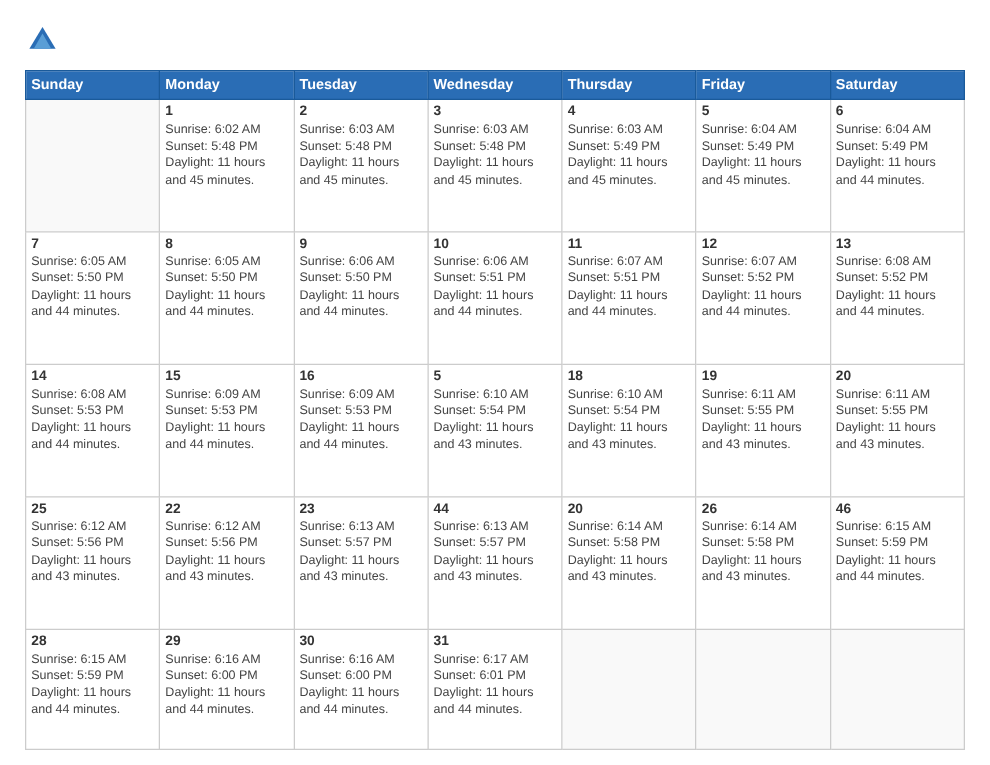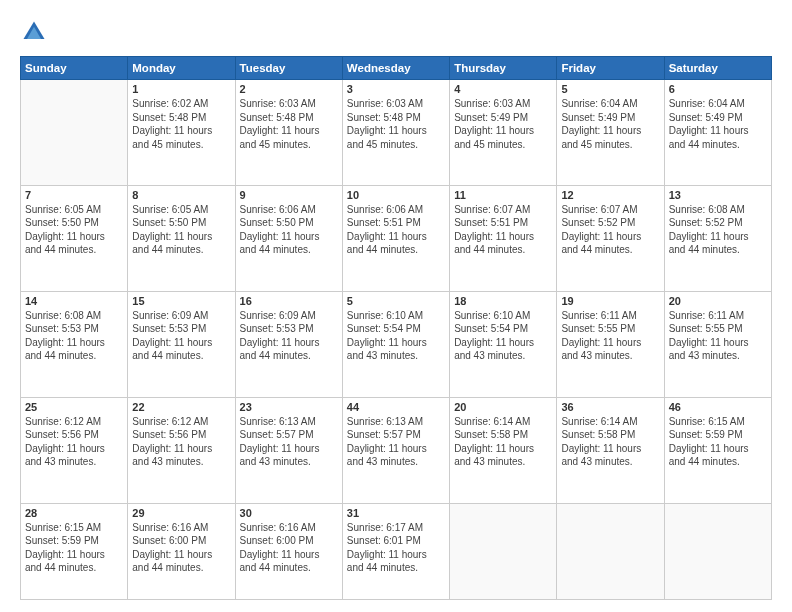--- a/index.html
+++ b/index.html
@@ -239,21 +239,21 @@
           </td>
           <td>
             <span class="day-number">44</span>
             <div class="day-info">Sunrise: 6:13 AM<br>Sunset: 5:57 PM<br>Daylight: 11 hours and 43 minutes.</div>
           </td>
           <td>
             <span class="day-number">20</span>
             <div class="day-info">Sunrise: 6:14 AM<br>Sunset: 5:58 PM<br>Daylight: 11 hours and 43 minutes.</div>
           </td>
           <td>
-            <span class="day-number">36</span>
+            <span class="day-number">26</span>
             <div class="day-info">Sunrise: 6:14 AM<br>Sunset: 5:58 PM<br>Daylight: 11 hours and 43 minutes.</div>
           </td>
           <td>
             <span class="day-number">46</span>
             <div class="day-info">Sunrise: 6:15 AM<br>Sunset: 5:59 PM<br>Daylight: 11 hours and 44 minutes.</div>
           </td>
         </tr>
         <tr>
           <td>
             <span class="day-number">28</span>

